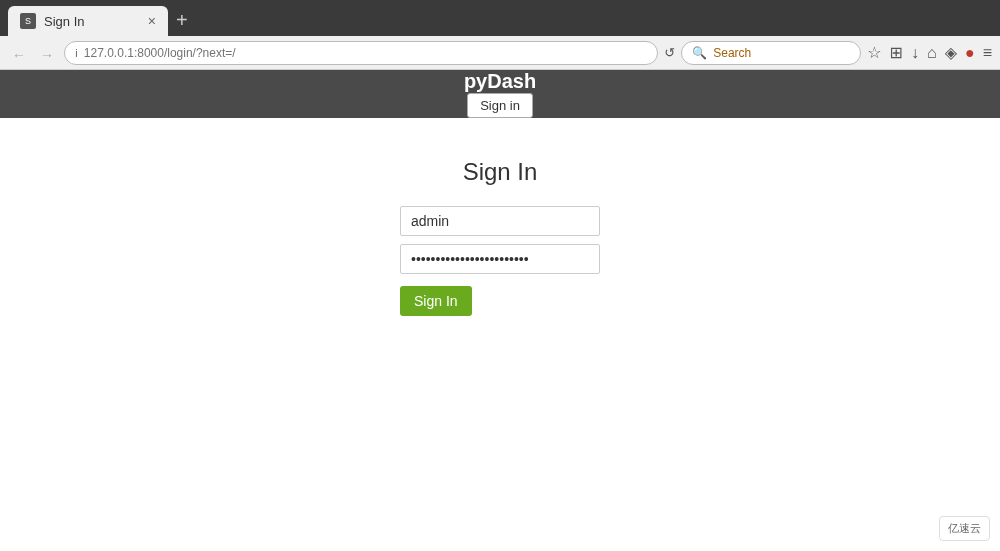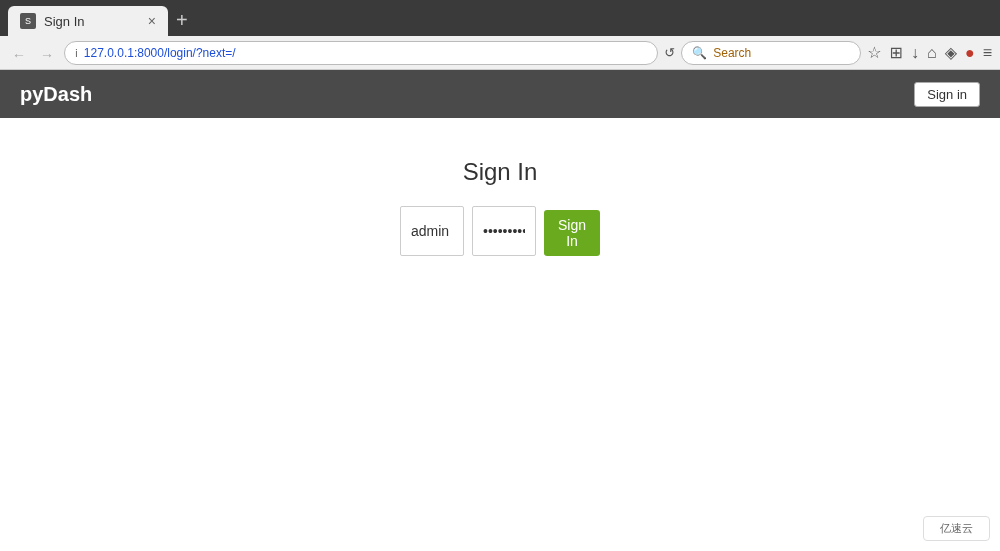--- a/index.html
+++ b/index.html
@@ -81,21 +81,21 @@
       background: white;
       border: 1px solid #bbb;
       border-radius: 14px;
       padding: 0 10px;
       height: 24px;
       font-size: 12px;
       color: #333;
       gap: 6px;
     }
     .url-info-icon { color: #666; font-size: 11px; }
-    .url-text { flex: 1; font-size: 12px; color: #1d4ed8; }
+    .url-text { flex: 1; font-size: 12px; color: #737373; }
     .reload-btn {
       background: none; border: none; cursor: pointer; color: #555; font-size: 13px;
     }
     .search-bar {
       display: flex;
       align-items: center;
       background: white;
       border: 1px solid #bbb;
       border-radius: 14px;
       padding: 0 10px;
@@ -112,20 +112,21 @@
     .toolbar-icon.red { color: #c0392b; }
 
     
     .app-navbar {
       display: flex;
       align-items: center;
       justify-content: space-between;
       background: #4a4a4a;
       height: 48px;
       padding: 0 20px;
+      flex-direction: column;
     }
     .app-brand {
       color: white;
       font-size: 20px;
       font-weight: bold;
     }
     .app-signin-btn {
       background: white;
       border: 1px solid #aaa;
       border-radius: 3px;
@@ -147,21 +148,21 @@
 
     .signin-title {
       font-size: 24px;
       font-weight: normal;
       color: #333;
       margin-bottom: 20px;
     }
 
     .form-container {
       display: flex;
-      flex-direction: row;
+      flex-direction: column;
       gap: 8px;
       width: 200px;
     }
 
     .form-input {
       width: 100%;
       padding: 6px 10px;
       border: 1px solid #ccc;
       border-radius: 2px;
       font-size: 14px;
@@ -182,21 +183,21 @@
     }
 
     
     .watermark {
       position: fixed;
       bottom: 10px;
       right: 10px;
       background: rgba(255,255,255,0.9);
       border: 1px solid #ddd;
       border-radius: 4px;
-      padding: 4px 16px;
+      padding: 4px 8px;
       font-size: 11px;
       color: #666;
     }
   </style>
 </head>
 <body>
 
 <div class="browser-chrome">
   <div class="tab-bar">
     <div class="tab">

